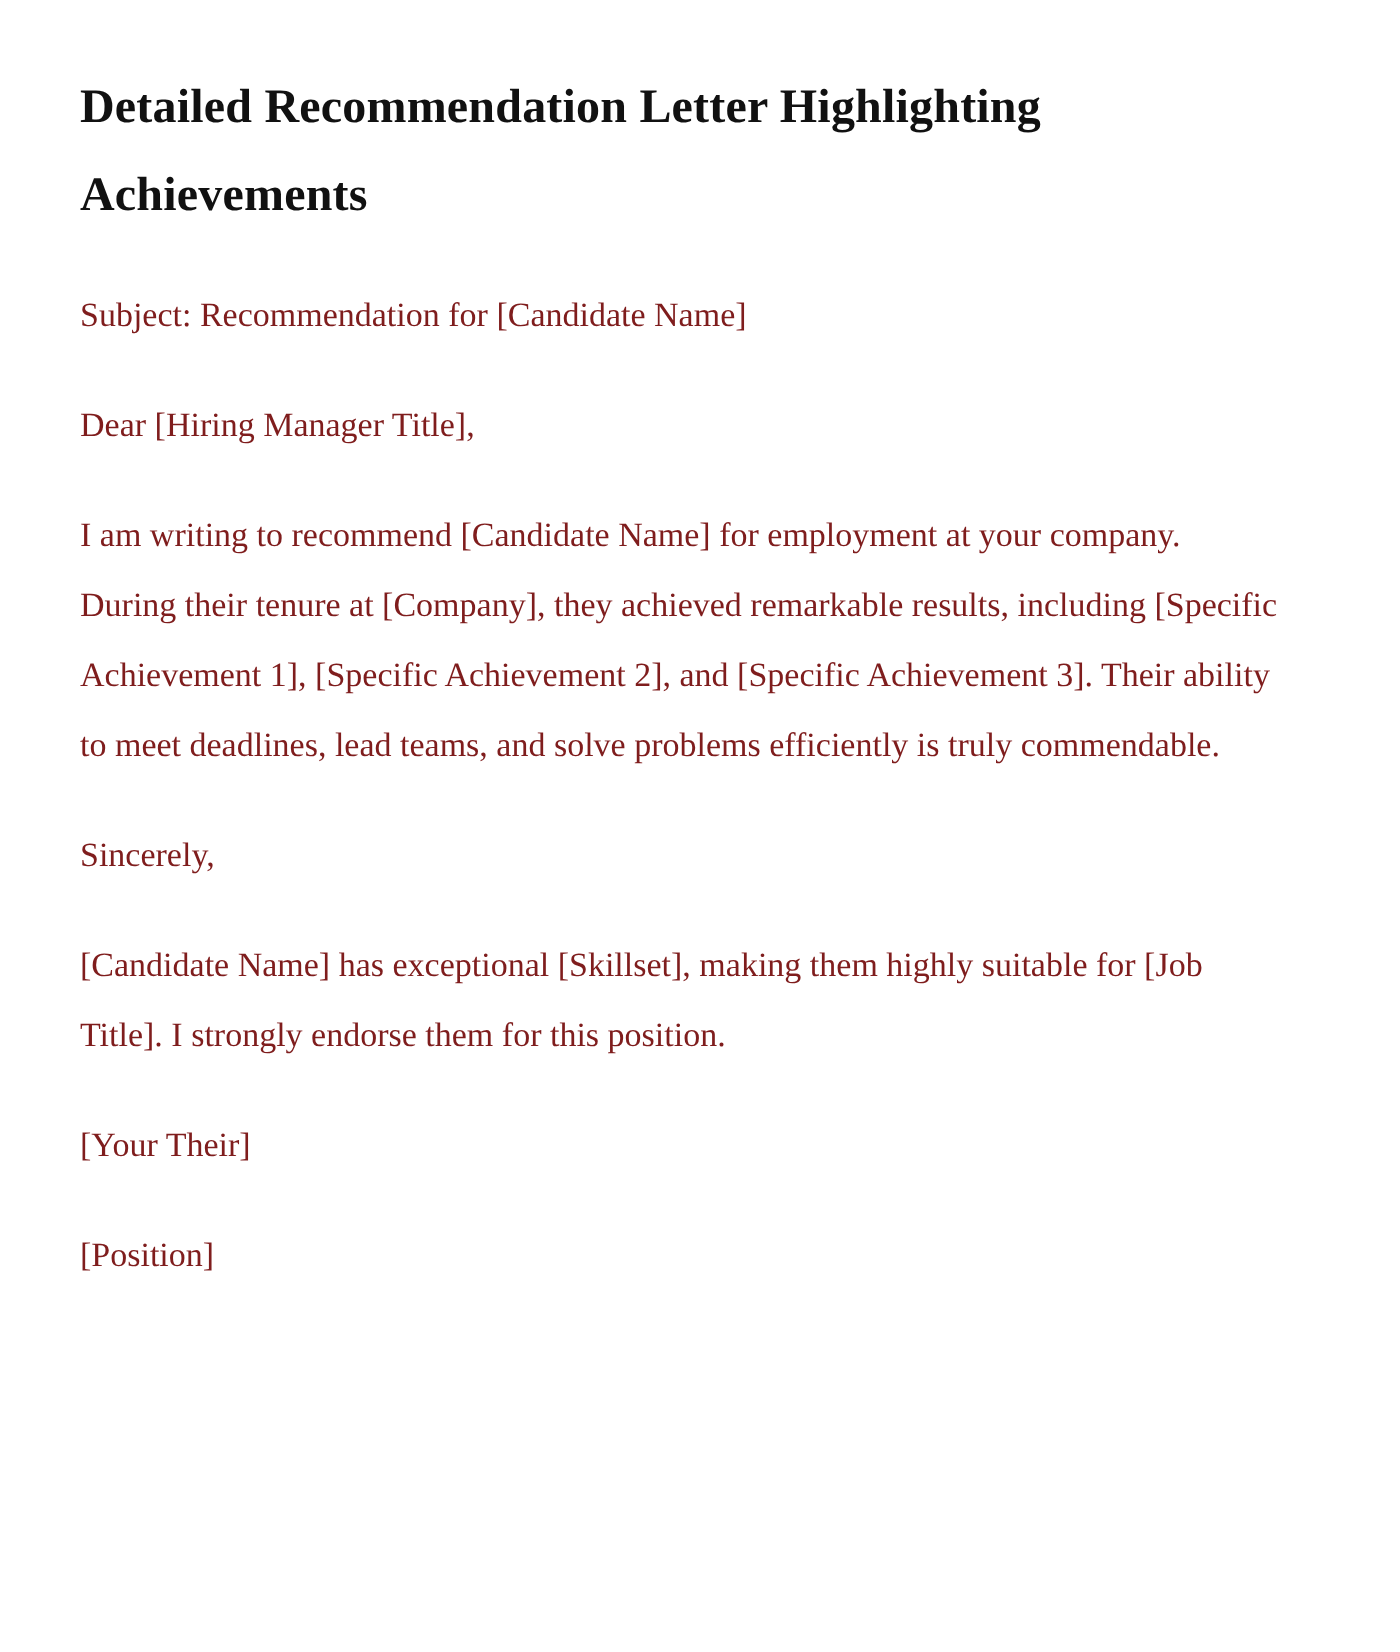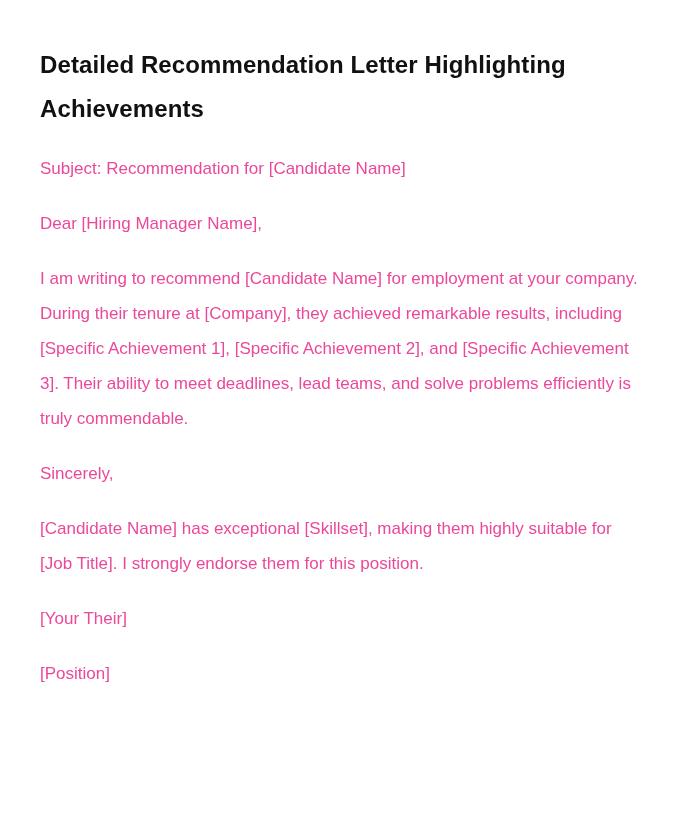--- a/index.html
+++ b/index.html
@@ -10,43 +10,44 @@
   body {
     width: 700px;
     height: 826px;
     overflow: hidden;
     font-family: "Liberation Sans", sans-serif;
     color: #1d1d1d;
   }
   .doc {
     box-sizing: border-box;
     width: 700px;
-    padding: 29px 60px 40px 40px;
+    padding: 18px 60px 40px 40px;
+    font-family: Liberation Serif, serif;
   }
   .doc h1 {
     margin: 14px 0 10px 0;
     font-size: 24px;
     line-height: 44px;
     font-weight: 700;
     color: #111111;
     letter-spacing: 0.1px;
   }
   .doc p {
     margin: 20px 0;
     font-size: 17px;
     line-height: 35px;
     font-weight: 400;
-    color: #ec4899;
+    color: #7f1d1d;
   }
 </style>
 </head>
 <body>
 
 <main class="doc">
   <h1>Detailed Recommendation Letter Highlighting Achievements</h1>
   <p>Subject: Recommendation for [Candidate Name]</p>
-  <p>Dear [Hiring Manager Name],</p>
+  <p>Dear [Hiring Manager Title],</p>
   <p>I am writing to recommend [Candidate Name] for employment at your company. During their tenure at [Company], they achieved remarkable results, including [Specific Achievement 1], [Specific Achievement 2], and [Specific Achievement 3]. Their ability to meet deadlines, lead teams, and solve problems efficiently is truly commendable.</p>
   <p>Sincerely,</p>
   <p>[Candidate Name] has exceptional [Skillset], making them highly suitable for [Job Title]. I strongly endorse them for this position.</p>
   <p>[Your Their]</p>
   <p>[Position]</p>
 </main>
 
 </body></html>

